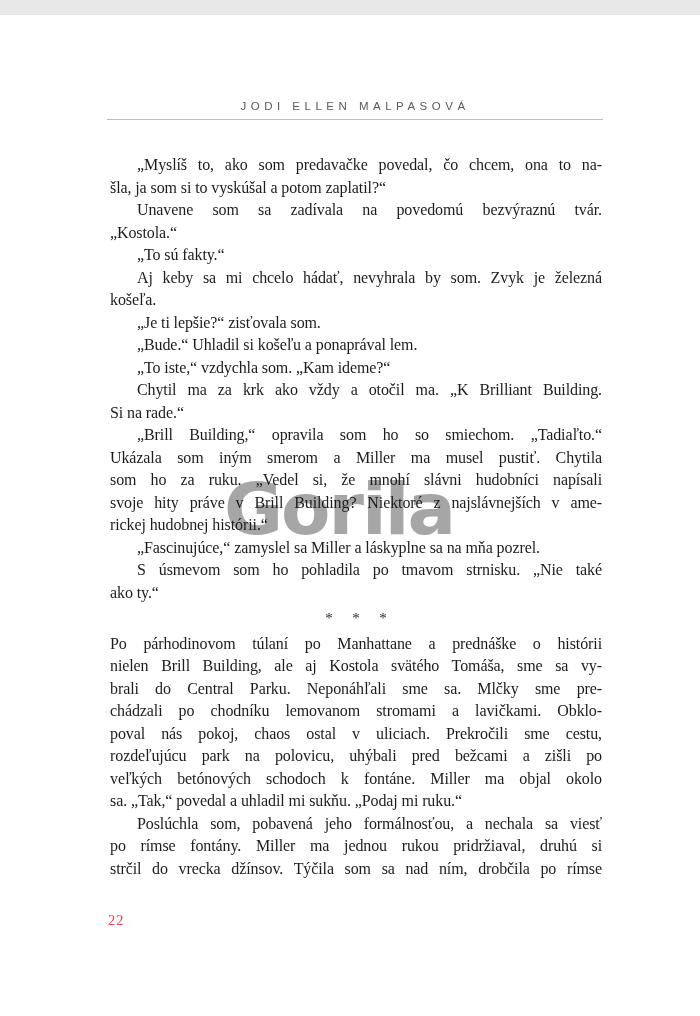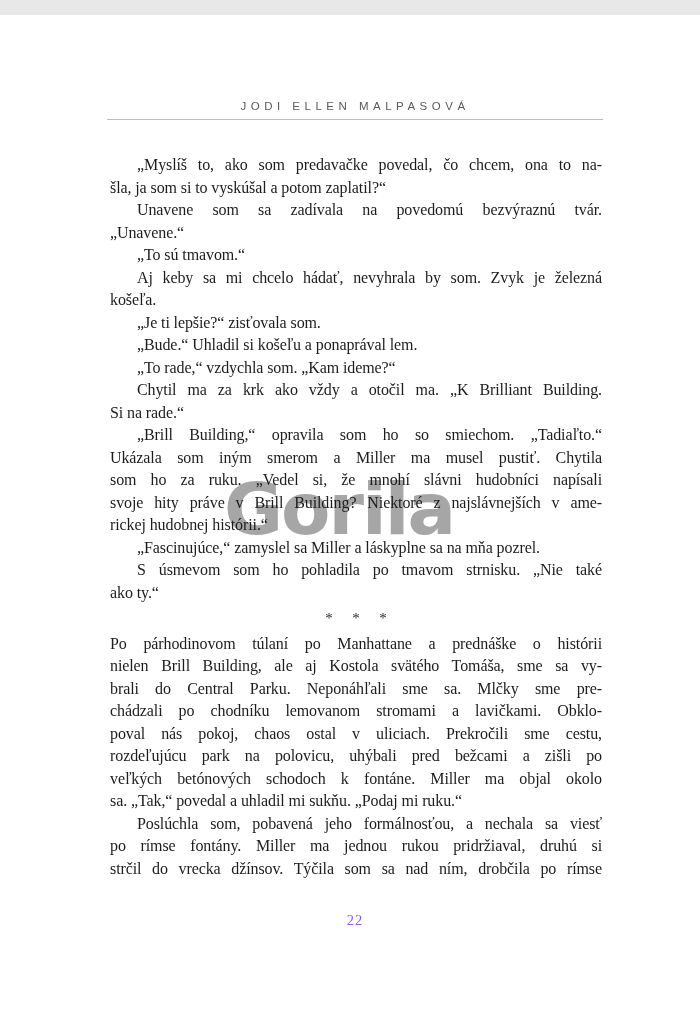--- a/index.html
+++ b/index.html
@@ -74,62 +74,62 @@
     text-align-last: center;
     word-spacing: 16px;
     font-size: 15px;
     color: #2a2a2a;
   }
   .page-number {
     position: absolute;
     top: 897px;
     left: 108px;
     width: 494px;
-    text-align: center;
+    text-align: left;
     font-family: "Liberation Serif", serif;
     font-size: 14.5px;
     letter-spacing: 1px;
-    color: #8b5cf6;
+    color: #ef4444;
   }
 </style>
 </head>
 <body>
 
 <div class="page">
 
   <div class="running-header">JODI ELLEN MALPASOVÁ</div>
 
   <div class="header-rule"></div>
 
   <div class="watermark">Gorila</div>
 
   <div class="body-text">
       <div class="para">
         <div class="line ind">„Myslíš to, ako som predavačke povedal, čo chcem, ona to na-</div>
         <div class="line last">šla, ja som si to vyskúšal a potom zaplatil?“</div>
       </div>
       <div class="para">
         <div class="line ind">Unavene som sa zadívala na povedomú bezvýraznú tvár.</div>
-        <div class="line last">„Unavene.“</div>
+        <div class="line last">„Kostola.“</div>
       </div>
       <div class="para">
-        <div class="line last ind">„To sú tmavom.“</div>
+        <div class="line last ind">„To sú fakty.“</div>
       </div>
       <div class="para">
         <div class="line ind">Aj keby sa mi chcelo hádať, nevyhrala by som. Zvyk je železná</div>
         <div class="line last">košeľa.</div>
       </div>
       <div class="para">
         <div class="line last ind">„Je ti lepšie?“ zisťovala som.</div>
       </div>
       <div class="para">
         <div class="line last ind">„Bude.“ Uhladil si košeľu a ponaprával lem.</div>
       </div>
       <div class="para">
-        <div class="line last ind">„To rade,“ vzdychla som. „Kam ideme?“</div>
+        <div class="line last ind">„To iste,“ vzdychla som. „Kam ideme?“</div>
       </div>
       <div class="para">
         <div class="line ind">Chytil ma za krk ako vždy a otočil ma. „K Brilliant Building.</div>
         <div class="line last">Si na rade.“</div>
       </div>
       <div class="para">
         <div class="line ind">„Brill Building,“ opravila som ho so smiechom. „Tadiaľto.“</div>
         <div class="line">Ukázala som iným smerom a Miller ma musel pustiť. Chytila</div>
         <div class="line">som ho za ruku. „Vedel si, že mnohí slávni hudobníci napísali</div>
         <div class="line">svoje hity práve v Brill Building? Niektoré z najslávnejších v ame-</div>

